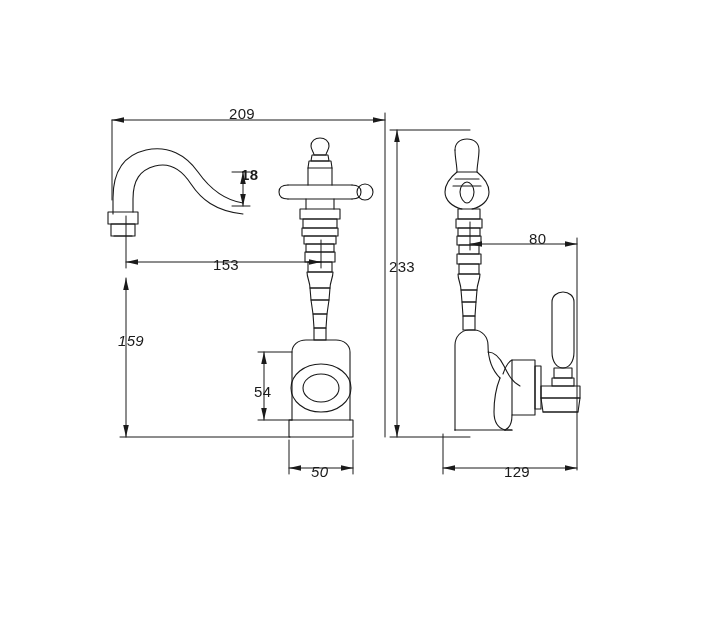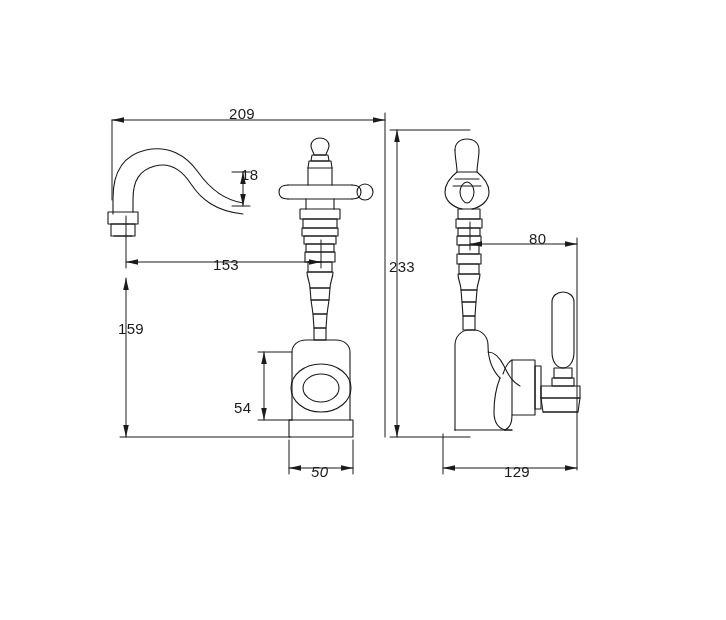--- a/index.html
+++ b/index.html
@@ -183,22 +183,22 @@
         <line x1="289" y1="440" x2="289" y2="474"></line>
         <line x1="353" y1="440" x2="353" y2="474"></line>
 
         <line x1="443" y1="468" x2="577" y2="468" marker-start="url(#arrL)" marker-end="url(#arrR)"></line>
         <line x1="443" y1="434" x2="443" y2="474"></line>
       </g>
     </g>
   </svg>
 
   <span class="dim-text" style="left:229px; top:105px;text-align:center;">209</span>
-  <span class="dim-text" style="left:241px; top:166px;">18</span>
+  <span class="dim-text" style="left:241px; top:166px;font-weight:bold;">18</span>
   <span class="dim-text" style="left:213px; top:256px;text-align:right;">153</span>
   <span class="dim-text" style="left:389px; top:258px;text-align:center;">233</span>
-  <span class="dim-text" style="left:118px; top:320px;">159</span>
+  <span class="dim-text" style="left:118px; top:332px;font-style:italic;">159</span>
   <span class="dim-text" style="left:529px; top:230px;text-align:right;">80</span>
-  <span class="dim-text" style="left:234px; top:383px;margin-top:16px;">54</span>
+  <span class="dim-text" style="left:254px; top:383px;">54</span>
   <span class="dim-text" style="left:311px; top:463px;font-style:italic;">50</span>
   <span class="dim-text" style="left:504px; top:463px;">129</span>
 
 </div>
 
 </body></html>

